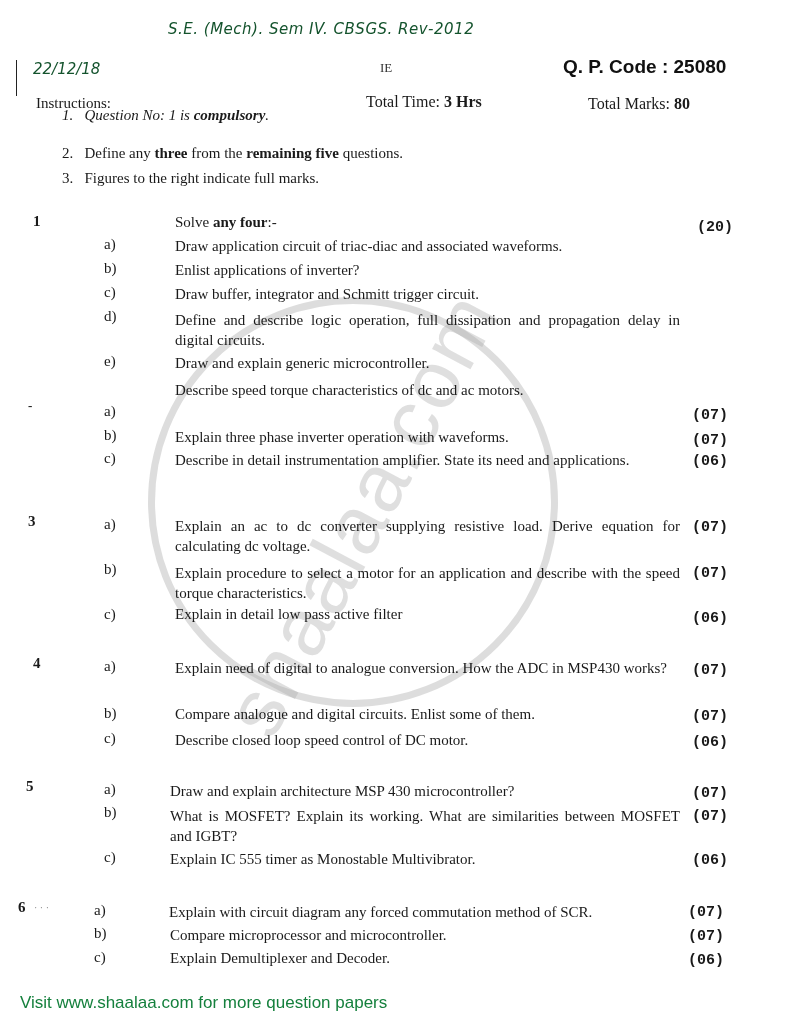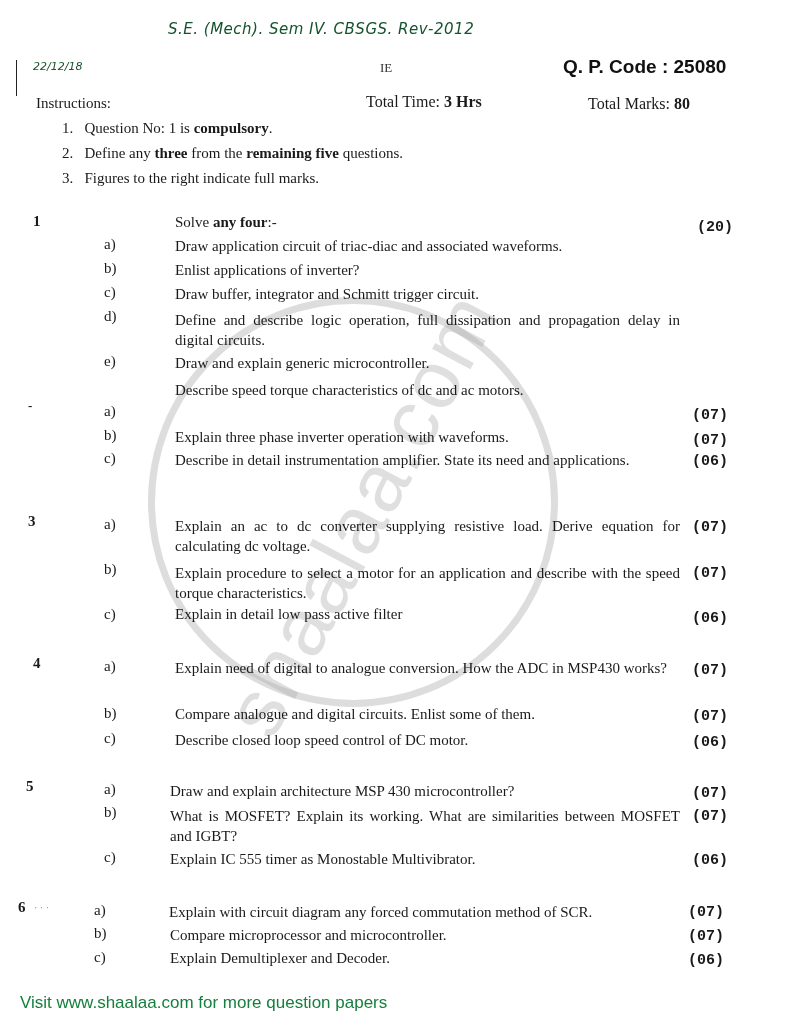--- a/index.html
+++ b/index.html
@@ -4,21 +4,21 @@
   <style>
     html, body { margin: 0; padding: 0; }
     body {
       width: 800px; height: 1035px; background: #ffffff; position: relative; overflow: hidden;
       font-family: "Liberation Serif", "DejaVu Serif", serif; color: #1a1a1a;
     }
     .abs { position: absolute; }
     .hand { font-family: "DejaVu Sans", sans-serif; font-style: italic; color: #14532d; font-weight: 300; }
     .margin-line { left: 16px; top: 60px; width: 1px; height: 36px; background: #222; }
     .hdr-top { left: 168px; top: 20px; font-size: 15px; letter-spacing: 0.5px; }
-    .hdr-date { left: 33px; top: 60px; font-size: 11px; }
+    .hdr-date { left: 33px; top: 60px; font-size: 15px; }
     .hdr-subj { left: 380px; top: 60px; font-size: 13px; font-family: "Liberation Serif", serif; font-style: normal; color:#333; }
     .qp-code { left: 563px; top: 56px; font-family: "Liberation Sans", "DejaVu Sans", sans-serif; font-weight: bold; font-size: 19px; color: #111; }
     .instr-title { left: 36px; top: 95px; font-size: 15px; }
     .total-time { left: 366px; top: 93px; font-size: 16px; }
     .total-marks { left: 588px; top: 95px; font-size: 16px; }
     .instr { font-size: 15px; }
     .qnum { left: 33px; font-size: 15px; font-weight: bold; }
     .sub { left: 104px; font-size: 15px; }
     .qtext { left: 175px; width: 505px; font-size: 15px; line-height: 20px; }
     .qtext.j { text-align: justify; text-align-last: left; }
@@ -45,21 +45,21 @@
 <div class="abs margin-line"></div>
 <div class="abs hand hdr-top">S.E. (Mech). Sem IV. CBSGS. Rev-2012</div>
 <div class="abs hand hdr-date">22/12/18</div>
 <div class="abs hdr-subj">IE</div>
 <div class="abs qp-code">Q. P. Code : 25080</div>
 
 <div class="abs instr-title">Instructions:</div>
 <div class="abs total-time"><span>Total Time: </span><b>3 Hrs</b></div>
 <div class="abs total-marks"><span>Total Marks: </span><b>80</b></div>
 
-<div class="abs instr" style="left:62px; top:120px;">
+<div class="abs instr" style="left:62px; top:107px;font-style:italic;">
   <span>1.</span>&nbsp;&nbsp;&nbsp;<span>Question No: 1 is </span><b>compulsory</b><span>.</span>
 </div>
 <div class="abs instr" style="left:62px; top:145px;">
   <span>2.</span>&nbsp;&nbsp;&nbsp;<span>Define any </span><b>three</b><span> from the </span><b>remaining five</b><span> questions.</span>
 </div>
 <div class="abs instr" style="left:62px; top:170px;">
   <span>3.</span>&nbsp;&nbsp;&nbsp;<span>Figures to the right indicate full marks.</span>
 </div>
 
 <div class="abs qnum" style="top:213px;">1</div>

